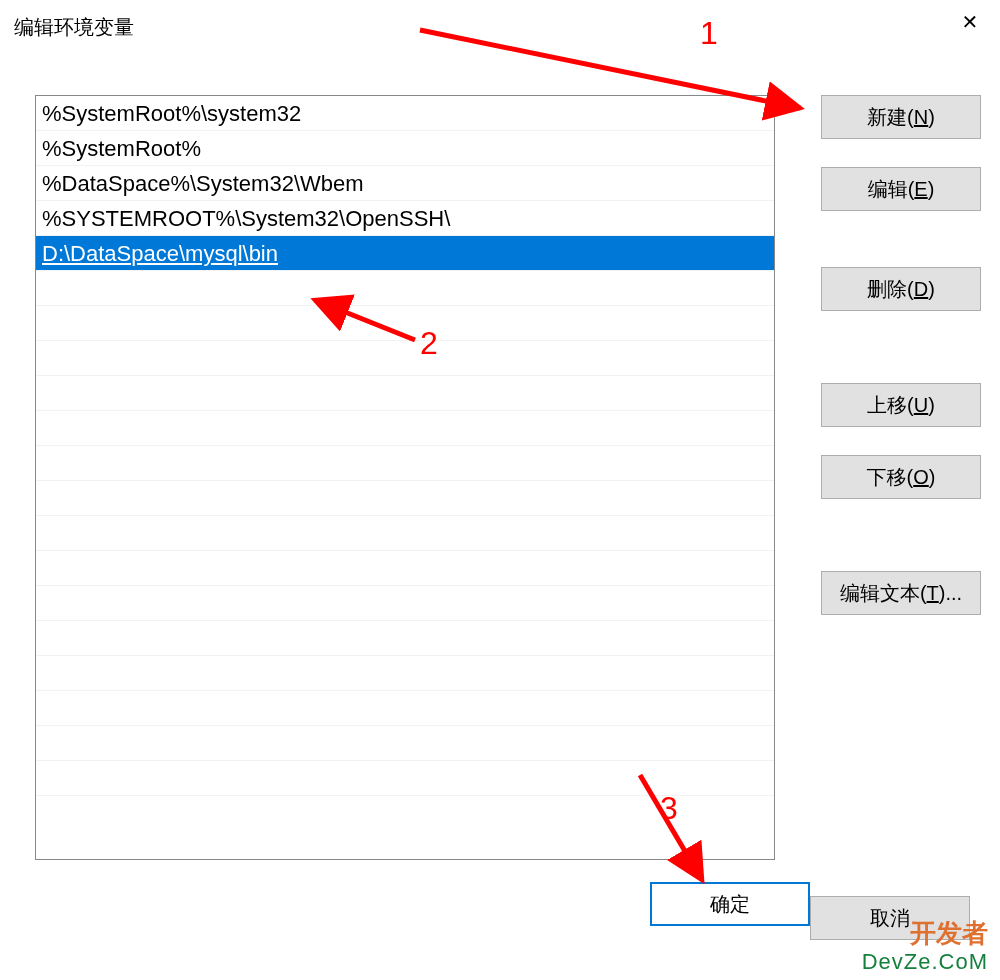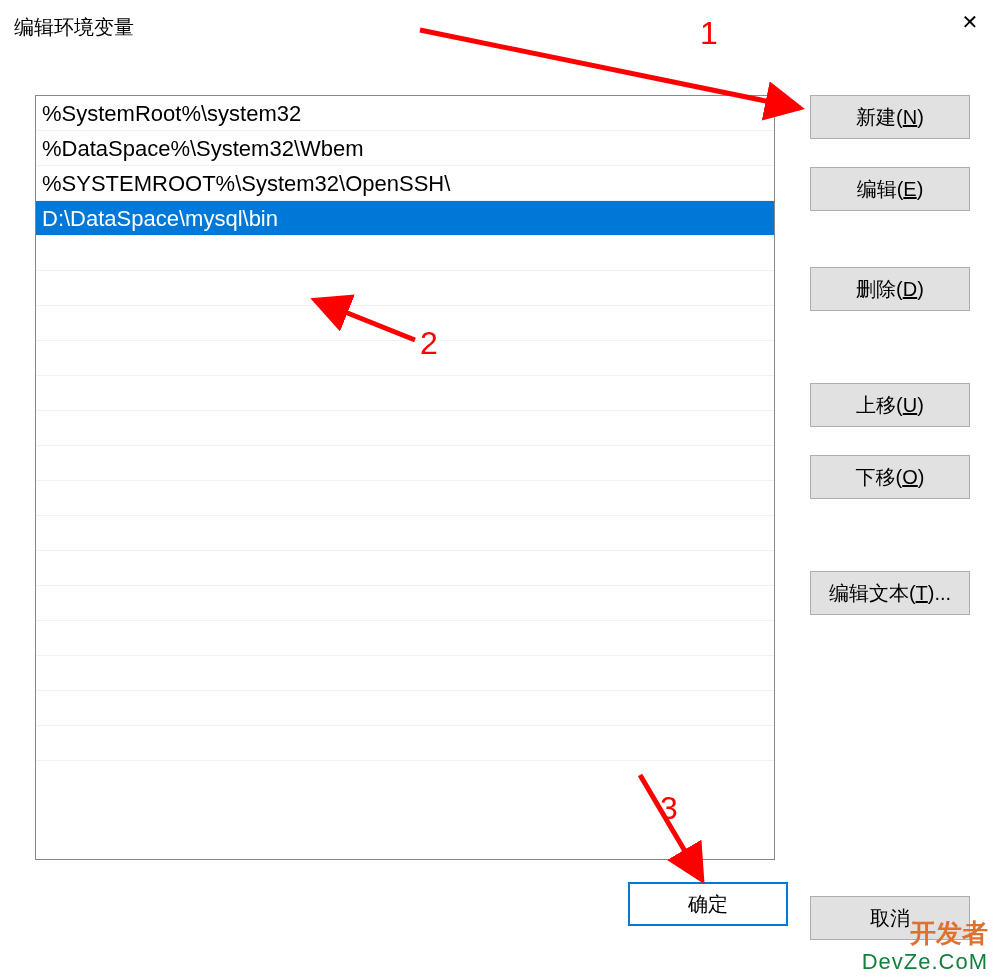--- a/index.html
+++ b/index.html
@@ -49,20 +49,21 @@
     font-size: 22px;
     color: #000;
     border-bottom: 1px solid #f2f2f2;
     white-space: nowrap;
     overflow: hidden;
     cursor: default;
   }
   .list-item.selected {
     background: #0078d7;
     color: #fff;
+    text-decoration: underline;
   }
   .empty-row {
     height: 35px;
     border-bottom: 1px solid #f2f2f2;
   }
   .side-buttons {
     position: absolute;
     right: 30px; top: 95px;
     width: 160px;
     display: flex;
@@ -73,30 +74,30 @@
     height: 44px;
     background: #e1e1e1;
     border: 1px solid #adadad;
     font-size: 20px;
     color: #000;
     display: flex;
     align-items: center;
     justify-content: center;
     cursor: pointer;
     user-select: none;
+    margin-left: 11px;
   }
   .btn u { text-decoration: underline; }
   .gap-s { height: 28px; }
   .gap-m { height: 72px; }
   .bottom-buttons {
     position: absolute;
     bottom: 40px;
     right: 30px;
     display: flex;
-    gap: 22px;
   }
   .btn-bottom {
     width: 160px; height: 44px;
     font-size: 20px;
     display: flex; align-items: center; justify-content: center;
     cursor: pointer;
   }
   .btn-ok {
     background: #fff;
     border: 2px solid #0078d7;
@@ -134,20 +135,21 @@
 <div class="titlebar">
   <span>编辑环境变量</span>
   <div class="close-btn">
     <span>✕</span>
   </div>
 </div>
 
 <div class="content">
   <div class="listbox" id="listbox">
       <div class="list-item">%SystemRoot%\system32</div>
+      <div class="list-item">%SystemRoot%</div>
       <div class="list-item">%DataSpace%\System32\Wbem</div>
       <div class="list-item">%SYSTEMROOT%\System32\OpenSSH\</div>
       <div class="list-item selected">D:\DataSpace\mysql\bin</div>
       <div class="empty-row"></div>
       <div class="empty-row"></div>
       <div class="empty-row"></div>
       <div class="empty-row"></div>
       <div class="empty-row"></div>
       <div class="empty-row"></div>
       <div class="empty-row"></div>

